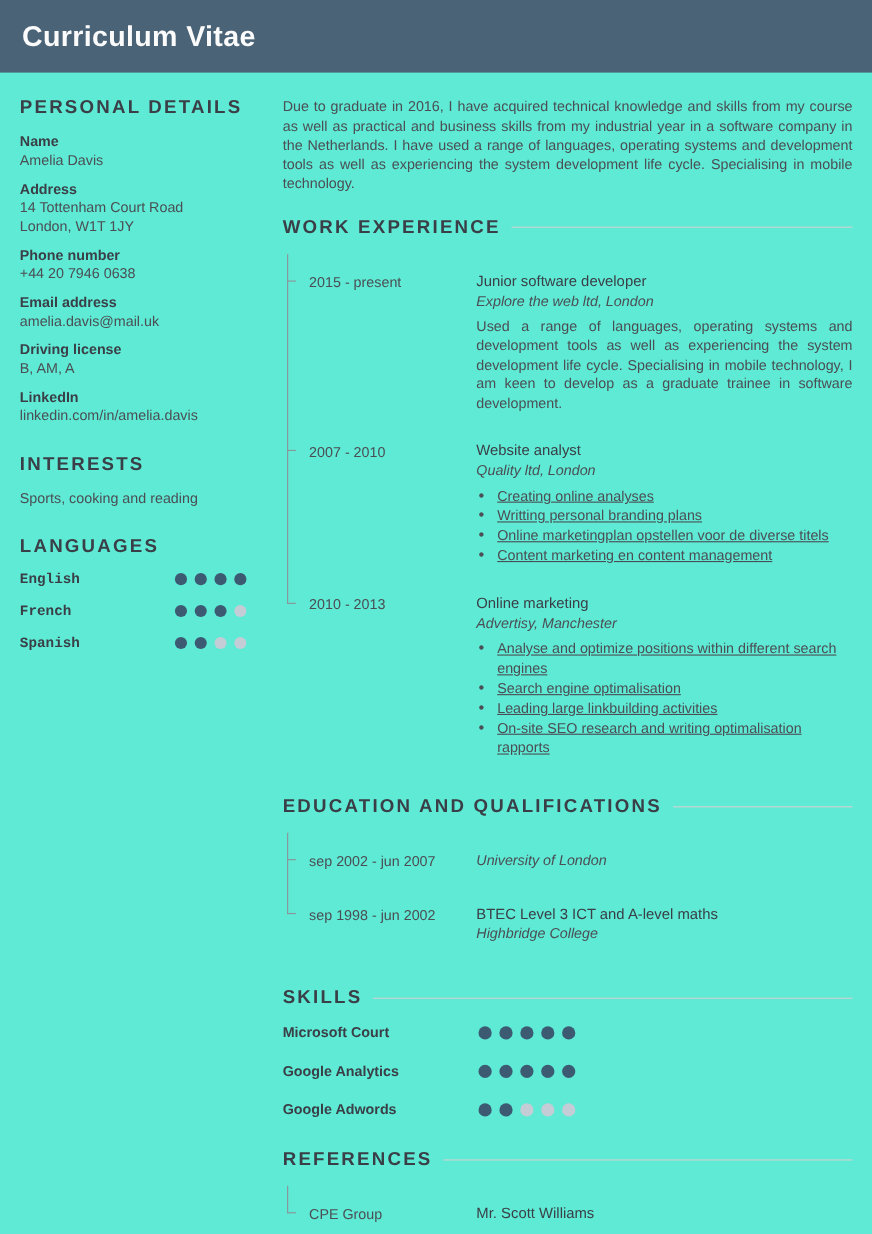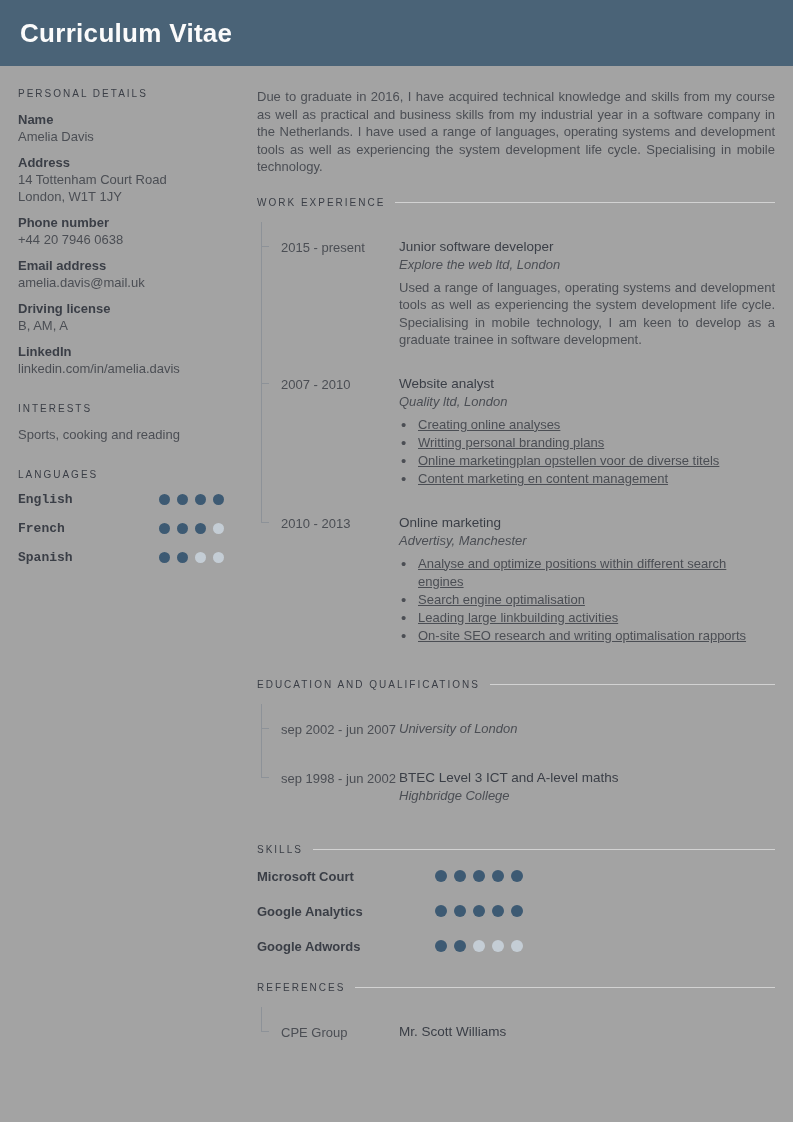--- a/index.html
+++ b/index.html
@@ -6,21 +6,21 @@
   html, body { background: #ffffff; }
   body {
     font-family: "Liberation Sans", "DejaVu Sans", sans-serif;
     color: var(--body-text, #4b4e54);
     font-size: 13px;
   }
   .page {
     width: 793px;
     height: 1122px;
     margin: 0 auto;
-    background: #a3a3a3;
+    background: #5eead4;
     overflow: hidden;
   }
   
   .banner {
     height: 66px;
     background: var(--header-bg, #4a6377);
     display: flex;
     align-items: center;
     padding: 0 20px;
   }
@@ -32,22 +32,22 @@
   }
   
   .content {
     display: flex;
     padding: 22px 18px 0 18px;
   }
   .sidebar { width: 206px; margin-right: 33px; flex-shrink: 0; }
   .main { flex: 1; min-width: 0; }
 
   h2 {
-    font-size: 10px;
-    font-weight: 400;
+    font-size: 17px;
+    font-weight: 700;
     color: var(--heading-text, #3a3e46);
     letter-spacing: 2px;
   }
   .sec-head { display: flex; align-items: center; gap: 10px; margin-bottom: 14px; }
   .sec-head .rule { flex: 1; height: 1px; background: var(--rule, #d2d2d2); }
 
   
   .sidebar h2 { margin-bottom: 12px; }
   .field { margin-bottom: 9px; }
   .flabel { font-weight: 700; color: var(--heading-text, #3a3e46); line-height: 17px; }
@@ -80,20 +80,21 @@
   }
   .section { margin-bottom: 28px; }
 
   
   .tl-entry {
     --pt: 0px;
     position: relative;
     display: flex;
     padding-left: 24px;
     padding-bottom: 26px;
+    gap: 34px;
   }
   .tl-entry::before {
     content: "";
     position: absolute;
     left: 4px; top: 0; bottom: 0;
     width: 1px;
     background: var(--timeline, #8d9298);
   }
   .tl-entry::after {
     content: "";

